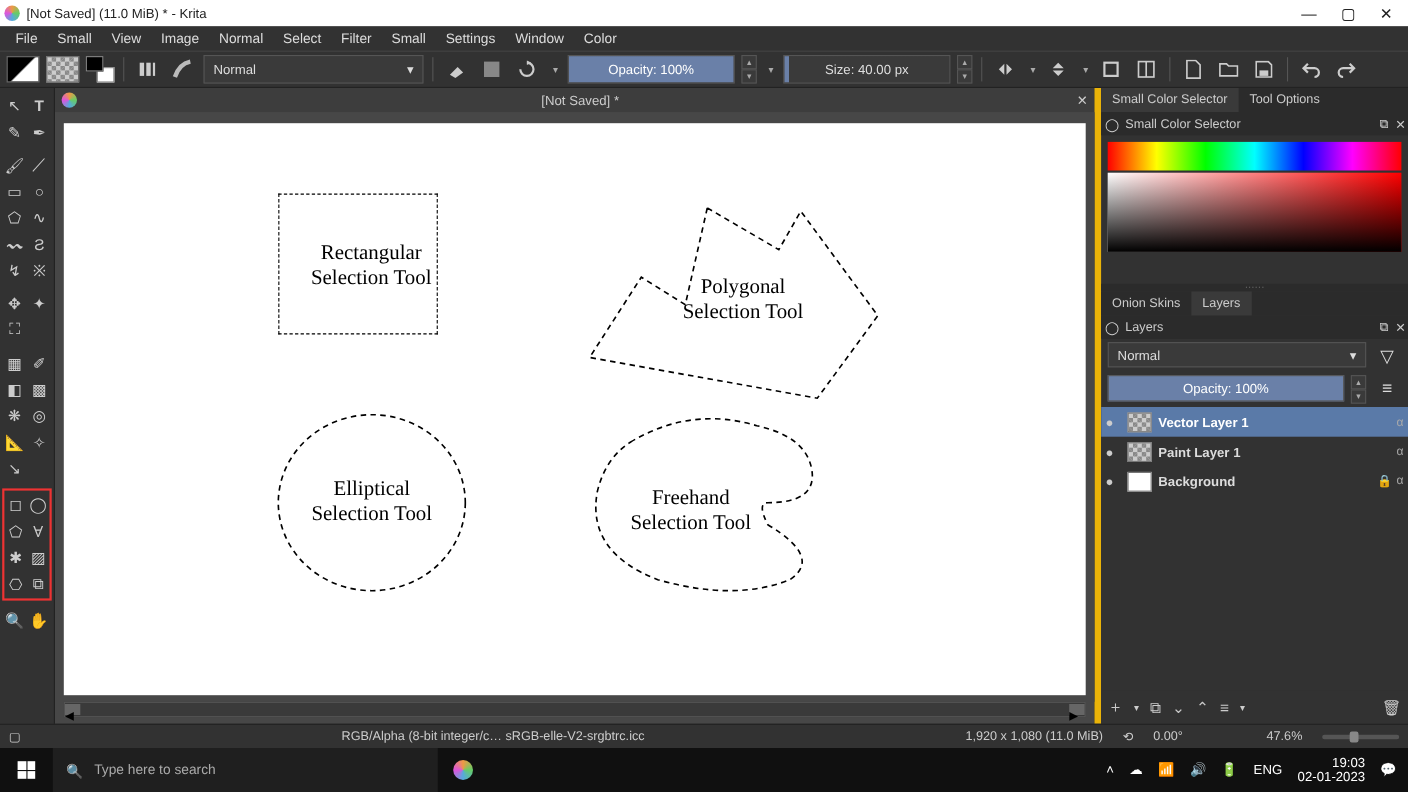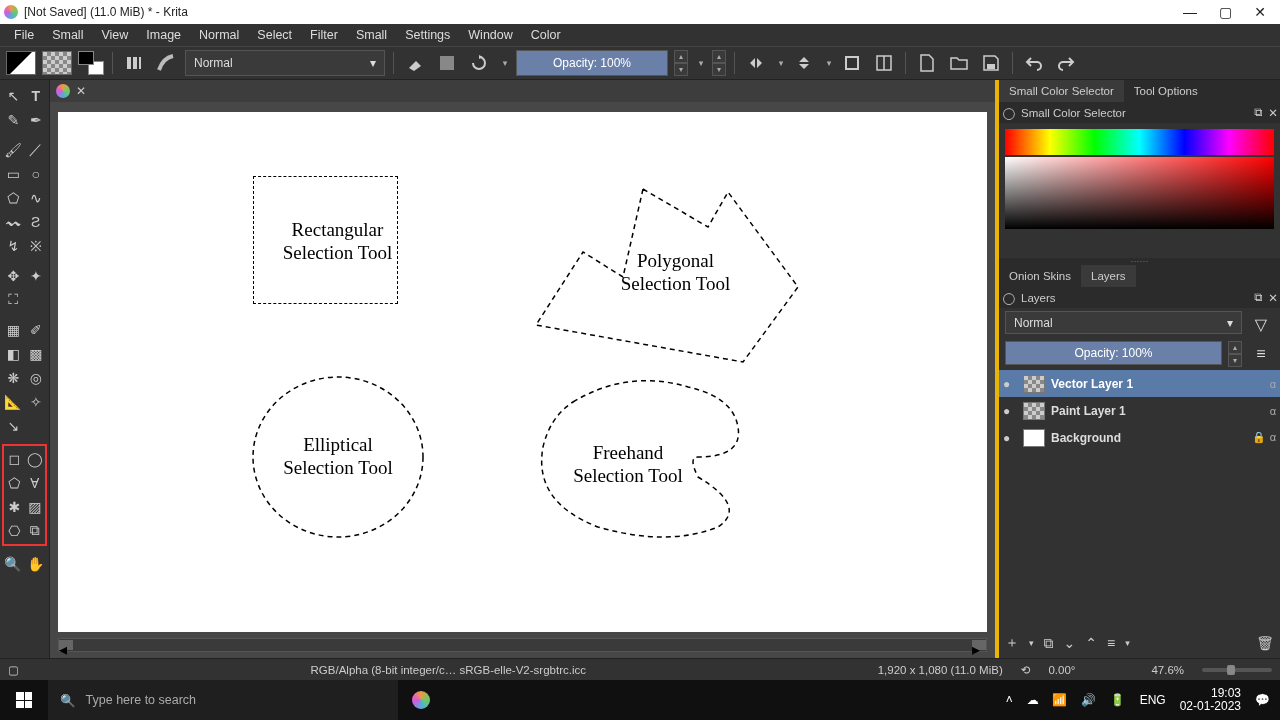--- a/index.html
+++ b/index.html
@@ -45,21 +45,21 @@
 .doctab .tname { flex: 1; text-align: center; }
 .canvasviewport { flex: 1; background: #474747; padding: 10px 8px 0 8px; position: relative; overflow: hidden; }
 .whitecanvas { background: #fff; width: 100%; height: 520px; position: relative; }
 .dashbox { position: absolute; border: 1.5px dashed #000; }
 .shape-label { position: absolute; font-family: "Times New Roman", serif; font-size: 19px; text-align: center; color: #000; line-height: 1.2; }
 .hscroll { height: 14px; background: #3a3a3a; border: 1px solid #555; margin: 0 8px 6px 8px; display: flex; align-items: center; }
 .hscroll .bar { width: 14px; height: 10px; background: #666; }
 .hscroll .track { flex: 1; }
 
 
-.right { width: 285px; background: #323232; display: flex; flex-direction: column; border-left: 4px solid #eab308; }
+.right { width: 285px; background: #323232; display: flex; flex-direction: column; border-left: 6px solid #eab308; }
 .tabsrow { height: 22px; display: flex; background: #2b2b2b; font-size: 11.5px; color: #ccc; align-items: stretch; }
 .tabsrow .tab { padding: 3px 10px; display: flex; align-items: center; }
 .tabsrow .tab.on { background: #3a3a3a; }
 .panelhdr { height: 21px; display: flex; align-items: center; background: #2b2b2b; font-size: 11.5px; color: #ccc; padding: 0 2px; }
 .panelhdr .ico { width: 16px; margin-right: 4px; text-align: center; }
 .panelhdr .gap { flex: 1; }
 
 .colorpanel { height: 135px; padding: 6px; }
 .hue { height: 26px; background: linear-gradient(to right,red,yellow,lime,cyan,blue,magenta,red); }
 .sat { height: 72px; margin-top: 2px; background: linear-gradient(to top,#000,transparent),linear-gradient(to right,#fff,red); }
@@ -167,20 +167,23 @@
     </div>
   <div class="tbtn tarr" style="width:12px;"></div>
   <div class="slider" style="width:152px;">
     <span>Opacity: 100%</span>
   </div>
   <div class="spin">
       <div>▴</div>
       <div>▾</div>
     </div>
   <div class="tbtn tarr" style="width:12px;"></div>
+  <div class="slider size" style="width:152px;">
+    <span>Size: 40.00 px</span>
+  </div>
   <div class="spin">
       <div>▴</div>
       <div>▾</div>
     </div>
   <div class="sep"></div>
   <div class="tbtn">
       <svg width="18" height="18">
         <path d="M3 9 L8 4 L8 14 Z M15 9 L10 4 L10 14 Z" fill="#ccc"></path>
       </svg>
     </div>
@@ -316,20 +319,21 @@
     <div style="height:6px;"></div>
     <div class="trow">
       <div class="tcell">🔍</div>
       <div class="tcell">✋</div>
     </div>
   </div>
 
   <div class="canvasarea">
     <div class="doctab">
       <div class="tlogo"></div>
+      <span class="tname">[Not Saved]  *</span>
       <span>✕</span>
     </div>
     <div class="canvasviewport">
       <div class="whitecanvas">
 
         <div class="dashbox" style="left:195px;top:64px;width:145px;height:128px;"></div>
         <div class="shape-label" style="left:212px;top:107px;width:135px;white-space:pre-line;">Rectangular
 Selection Tool</div>
 
         <svg style="position:absolute;left:470px;top:75px;" width="280" height="185">

